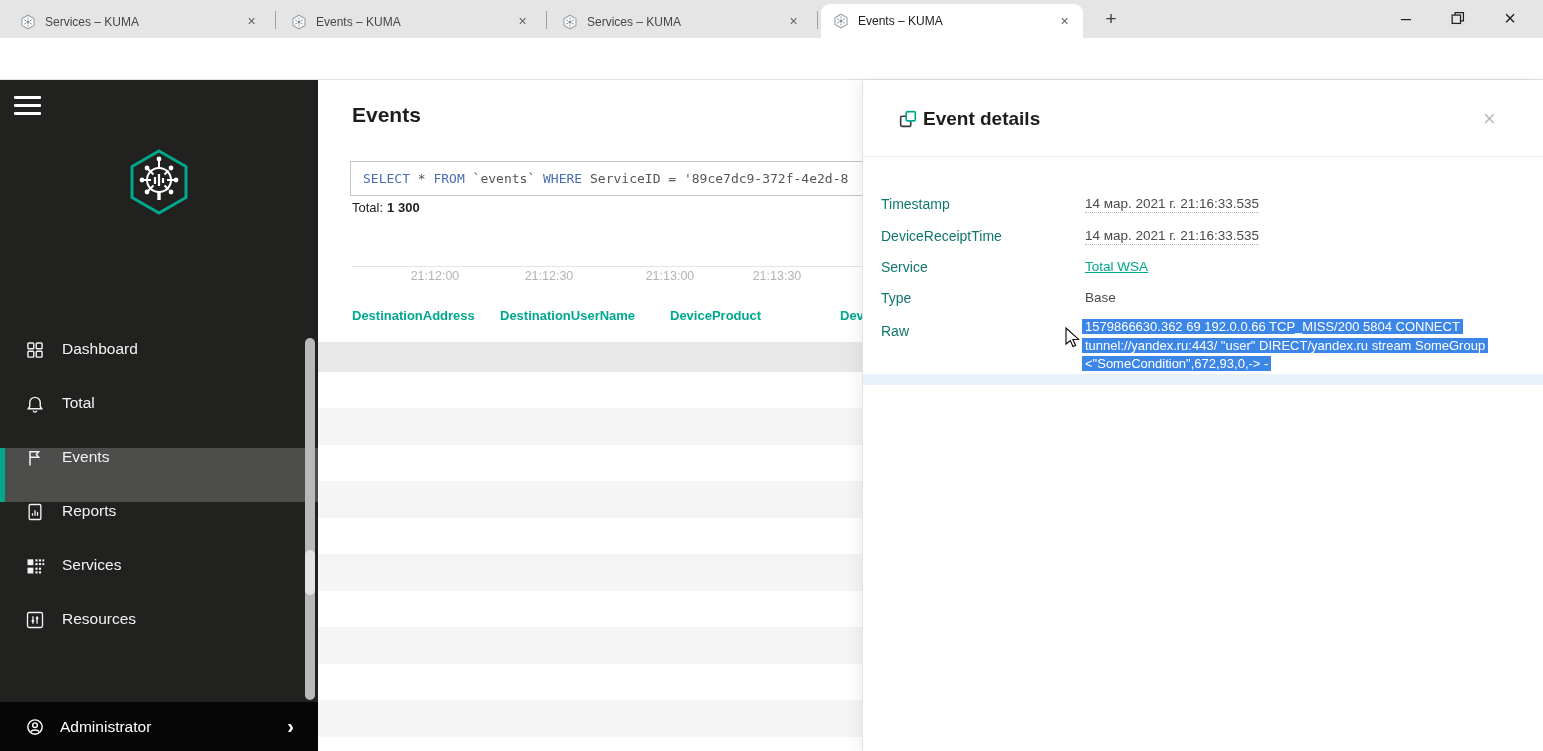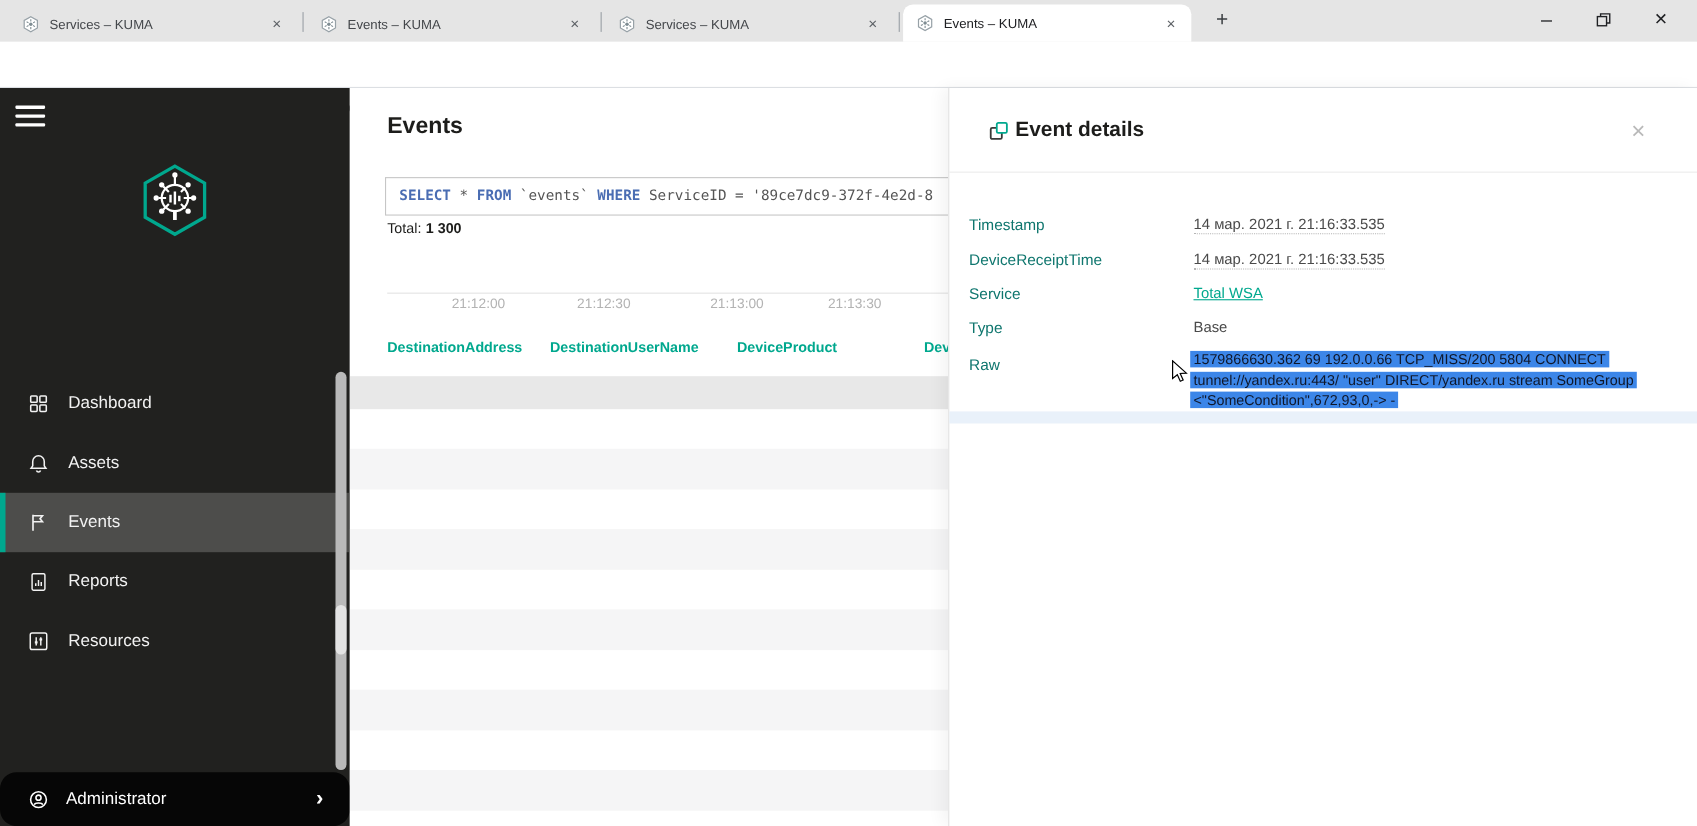--- a/index.html
+++ b/index.html
@@ -35,39 +35,39 @@
 
   
   #sidebar { left:0; top:80px; width:318px; height:671px; background:#21211f; color:#fff; overflow:hidden; }
   #hamburger { position:absolute; left:14px; top:16px; width:27px; }
   #hamburger div { height:3px; background:#fff; margin-bottom:5px; border-radius:1px; }
   #logo { position:absolute; left:127px; top:68px; }
   #brand-name { position:absolute; top:150px; width:318px; text-align:center; font-size:15px; font-weight:bold; }
   #product-name { position:absolute; top:170px; width:318px; text-align:center; font-size:19.5px;
                   font-weight:bold; line-height:29px; padding:0 30px; }
   #menu { position:absolute; top:260px; left:0; width:318px; }
-  .mitem { height:54px; display:flex; align-items:center; padding-left:25px; font-size:15.5px;
+  .mitem { height:54px; display:flex; align-items:flex-start; padding-left:25px; font-size:15.5px;
            color:#f2f2f2; position:relative; }
   .mitem svg { margin-right:17px; }
   .mitem.active { background:#4d4d4b; }
   .mitem.active::before { content:""; position:absolute; left:0; top:0; bottom:0; width:5px; background:#00a88e; }
   #side-scroll-track { position:absolute; right:3px; top:258px; width:10px; height:362px; background:#b9b9b9; border-radius:5px; }
   #side-scroll-thumb { position:absolute; right:3px; top:470px; width:10px; height:45px; background:#e3e3e3; border-radius:5px; }
   #admin-footer { position:absolute; left:0; bottom:0; width:318px; height:49px; background:#060606;
-                  display:flex; align-items:center; padding-left:25px; font-size:15.5px; color:#fff;border-radius:15px; }
+                  display:flex; align-items:center; padding-left:25px; font-size:15.5px; color:#fff; }
   #admin-footer svg { margin-right:15px; }
   #admin-chevron { position:absolute; right:24px; font-size:20px; font-weight:bold; }
 
   
   #main { left:318px; top:80px; width:544px; height:671px; background:#fff; overflow:hidden; }
   #page-title { position:absolute; left:34px; top:23px; font-size:21px; font-weight:bold; color:#1d1d1b; }
   #sql-box { position:absolute; left:32px; top:81px; width:560px; height:35px; border:1px solid #c6c6c6;
              background:#fff; display:flex; align-items:center; padding:0 12px;
              font-family:"DejaVu Sans Mono", monospace; font-size:13px; color:#555; white-space:pre; }
-  .sqlkw { color:#4a6db3; font-weight:bold; }
+  .sqlkw { color:#4a6db3; font-weight:normal; }
   #total-line { position:absolute; left:34px; top:120px; font-size:13px; color:#1d1d1b; }
   #total-line b { margin-left:4px; }
   #timeline-axis { position:absolute; left:34px; top:186px; width:510px; border-top:1px solid #e3e3e3; }
   .tick { position:absolute; top:189px; width:64px; text-align:center; font-size:12.5px; color:#b3b3b3; }
   .colhead { position:absolute; top:228px; font-size:13px; font-weight:bold; color:#00a88e; white-space:nowrap; }
   .stripe { position:absolute; left:0; width:544px; }
   .stripe.first { background:#e8e8e8; }
   .stripe.light { background:#f5f5f6; }
 
   
@@ -76,21 +76,21 @@
   #panel-title { position:absolute; left:60px; top:28px; font-size:19px; font-weight:bold; color:#1d1d1b; }
   #panel-icon { position:absolute; left:34px; top:28px; }
   #panel-close { position:absolute; left:620px; top:26px; font-size:22px; color:#b9b9b9; }
   #panel-divider { position:absolute; left:0; top:76px; width:681px; border-top:1px solid #ececec; }
   .frow { position:absolute; left:0; width:681px; height:24px; }
   .flabel { position:absolute; left:18px; font-size:14px; color:#0f766e; }
   .fvalue { position:absolute; left:222px; font-size:13.5px; color:#4a4a4a; }
   .fvalue.dotted { border-bottom:1px dotted #b5b5b5; padding-bottom:1px; }
   .fvalue.link { color:#00a88e; text-decoration:underline; }
   #raw-lines { position:absolute; left:219px; top:238px; width:440px; font-size:13px; line-height:18.5px; }
-  #raw-lines div span { background:#3c86e8; color:#0f172a; padding:0 3px; }
+  #raw-lines div span { background:#3c86e8; color:#ffffff; padding:0 3px; }
   #raw-tailband { position:absolute; left:0; top:294px; width:681px; height:11px; background:#e9f1fa; }
 
   
   #cursor { left:1064px; top:327px; }
 </style>
 </head>
 <body>
 
 <svg width="0" height="0" style="position:absolute">
   <defs>
@@ -289,33 +289,39 @@
     <div class="mitem">
       <svg width="20" height="20">
           <use href="#i-dashboard"></use>
         </svg>
       <span>Dashboard</span>
     </div>
     <div class="mitem">
       <svg width="20" height="20">
           <use href="#i-bell"></use>
         </svg>
-      <span>Assets</span>
+      <span>Total</span>
     </div>
     <div class="mitem active">
       <svg width="20" height="20">
           <use href="#i-flag"></use>
         </svg>
       <span>Events</span>
     </div>
     <div class="mitem">
       <svg width="20" height="20">
           <use href="#i-report"></use>
         </svg>
       <span>Reports</span>
+    </div>
+    <div class="mitem">
+      <svg width="20" height="20">
+          <use href="#i-grid"></use>
+        </svg>
+      <span>Services</span>
     </div>
     <div class="mitem">
       <svg width="20" height="20">
           <use href="#i-sliders"></use>
         </svg>
       <span>Resources</span>
     </div>
   </div>
   <div id="side-scroll-track"></div>
   <div id="side-scroll-thumb"></div>

